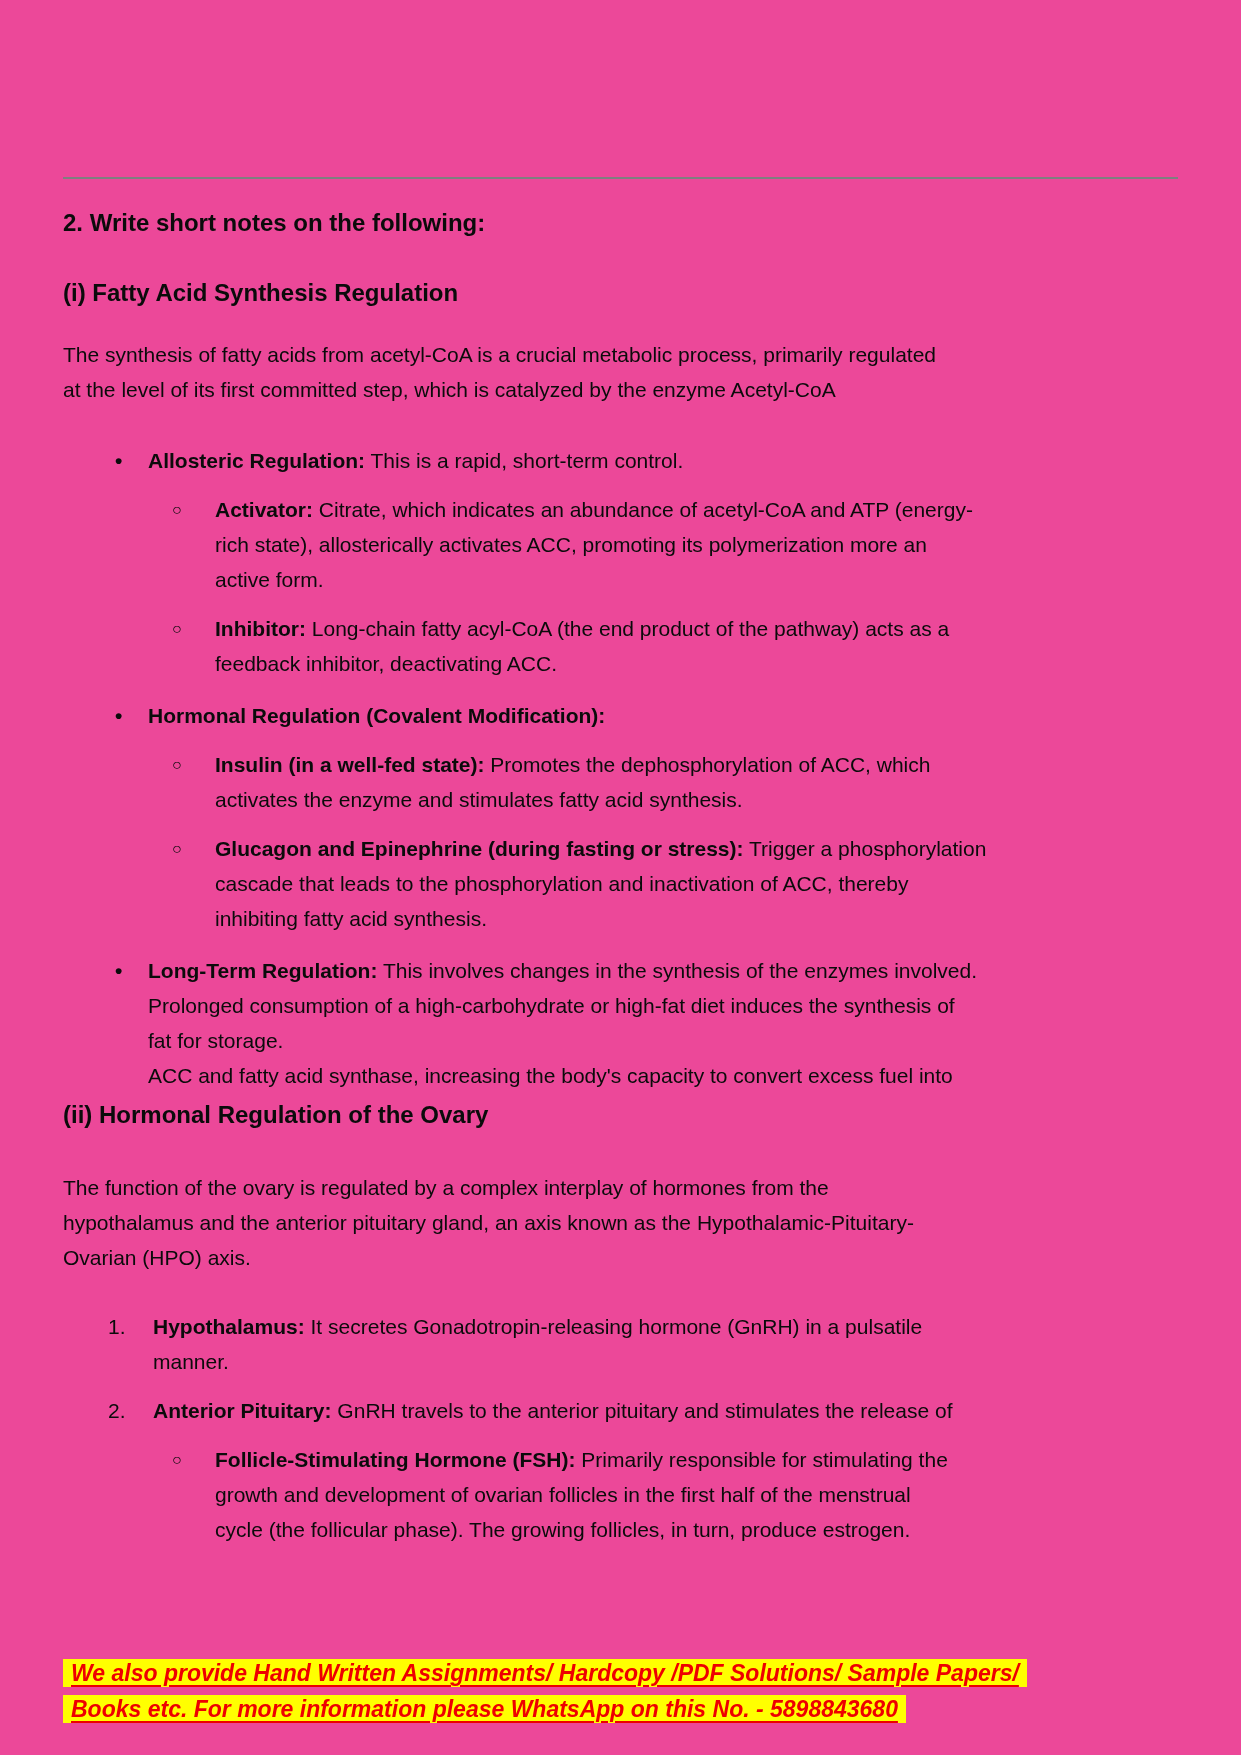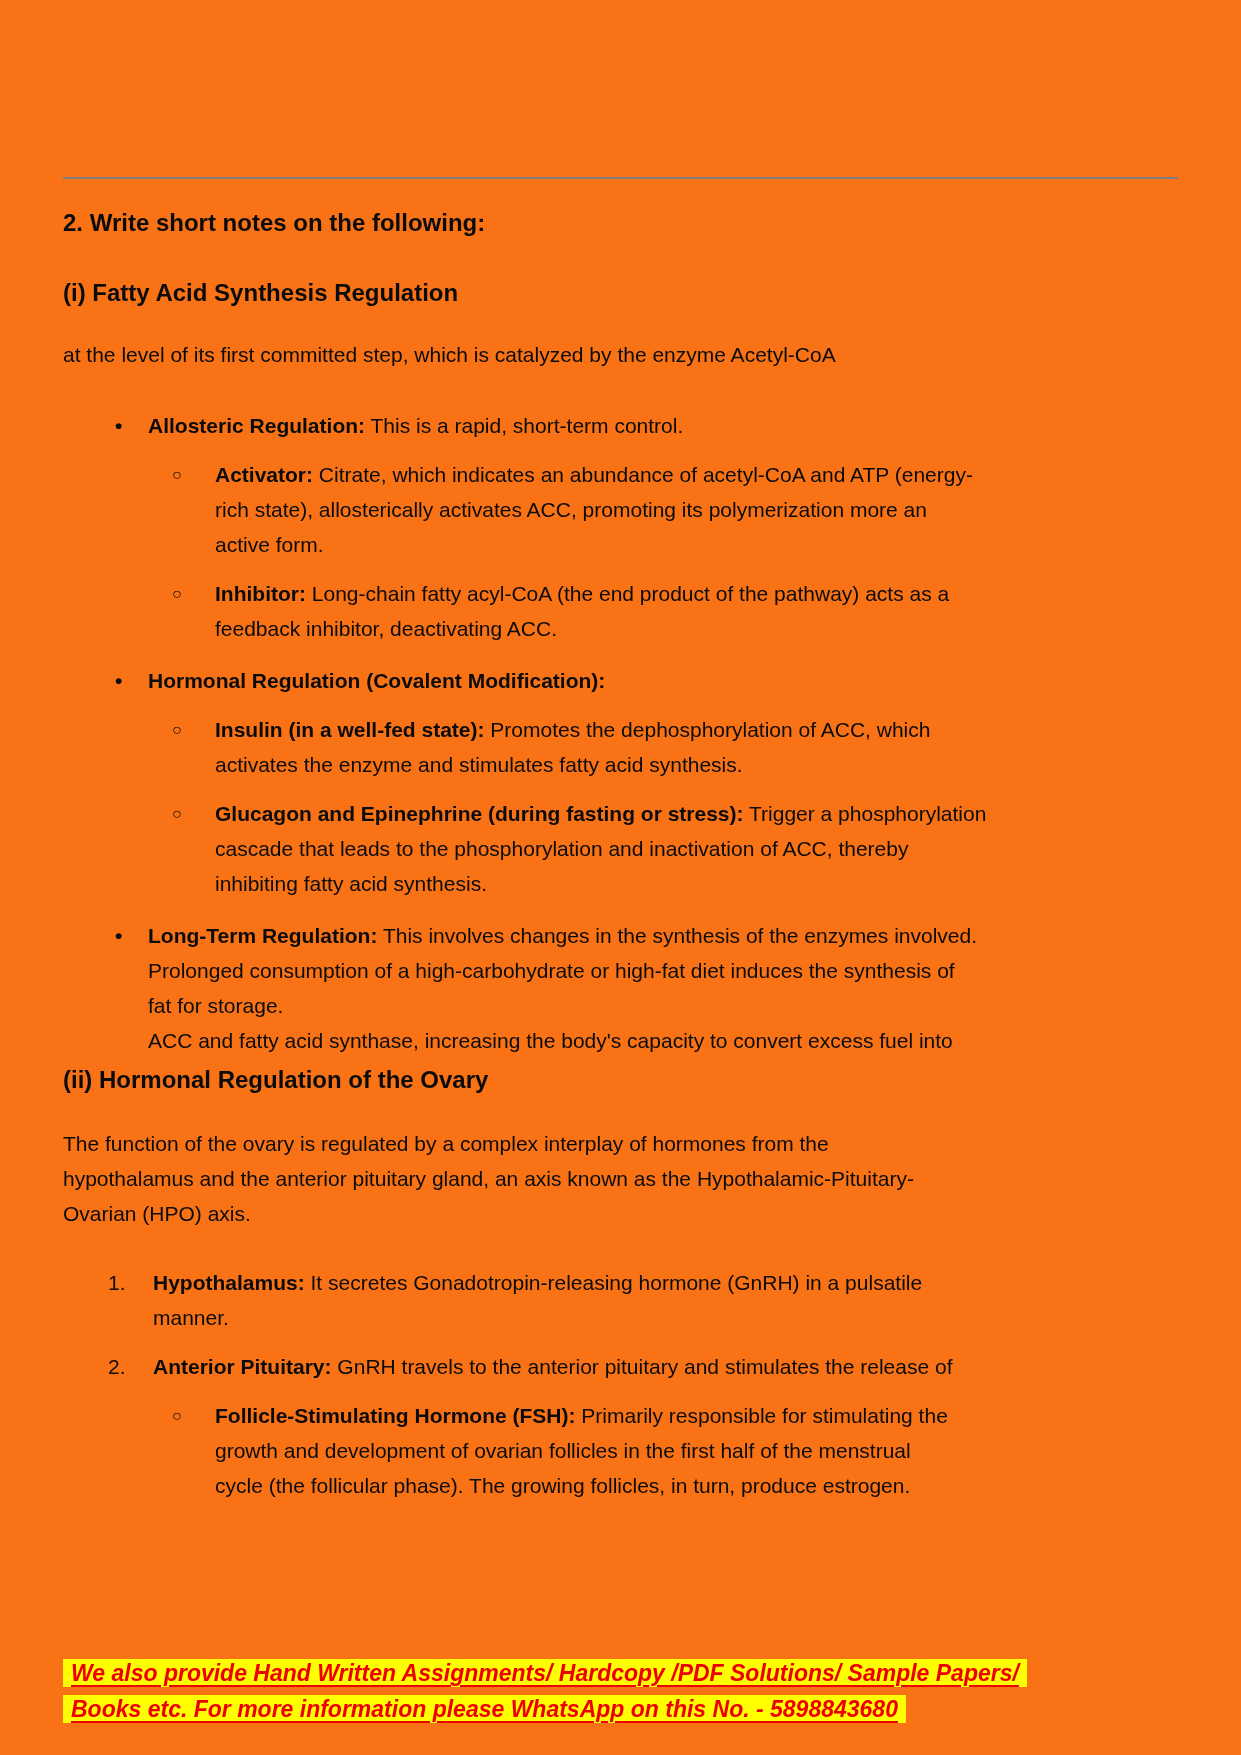--- a/index.html
+++ b/index.html
@@ -1,33 +1,33 @@
 <!DOCTYPE html>
 <html><head>
 <meta charset="utf-8">
 <style>
   html,body{margin:0;padding:0;background:#ffffff;}
   .page{
     position:relative;
     width:1241px;height:1755px;
-    background:#f97316;
+    background:#ec4899;
     padding:0 63px;
     box-sizing:border-box;
     font-family:"Liberation Sans",sans-serif;
     font-size:21px;line-height:35px;
     color:#0b0b0b;
     overflow:hidden;
   }
   .rule{border:none;border-top:2px solid #7f7f7f;margin:177px 0 0 0;}
   .h{font-weight:bold;font-size:24px;line-height:35px;}
   #q-heading{margin-top:26px;}
   #sec1-title{margin-top:35px;}
   #sec2-title{margin-top:4px;}
   .para{margin-top:27px;}
-  #intro2{margin-top:29px;}
+  #intro2{margin-top:38px;}
   .line{white-space:nowrap;}
   b{font-weight:bold;}
   
   .list{margin-top:36px;}
   #nlist{margin-top:34px;}
   .li{position:relative;}
   .li .mk{position:absolute;top:0;line-height:35px;}
   .l1{padding-left:85px;margin-top:17px;}
   .l1 .mk{left:52px;font-size:21px;font-weight:bold;}
   .l2{padding-left:152px;margin-top:14px;}
@@ -54,20 +54,21 @@
 
 <div class="page">
 
   <hr class="rule">
 
   <div class="h" id="q-heading">2. Write short notes on the following:</div>
 
   <div class="h" id="sec1-title">(i) Fatty Acid Synthesis Regulation</div>
 
   <div class="para" id="intro1">
+    <div class="line">The synthesis of fatty acids from acetyl-CoA is a crucial metabolic process, primarily regulated</div>
     <div class="line">at the level of its first committed step, which is catalyzed by the enzyme Acetyl-CoA</div>
   </div>
 
   <div class="list" id="blist">
 
     <div class="li l1 first">
       <span class="mk">•</span>
       <div class="line"><b>Allosteric Regulation:</b><span> This is a rapid, short-term control.</span></div>
     </div>
 

